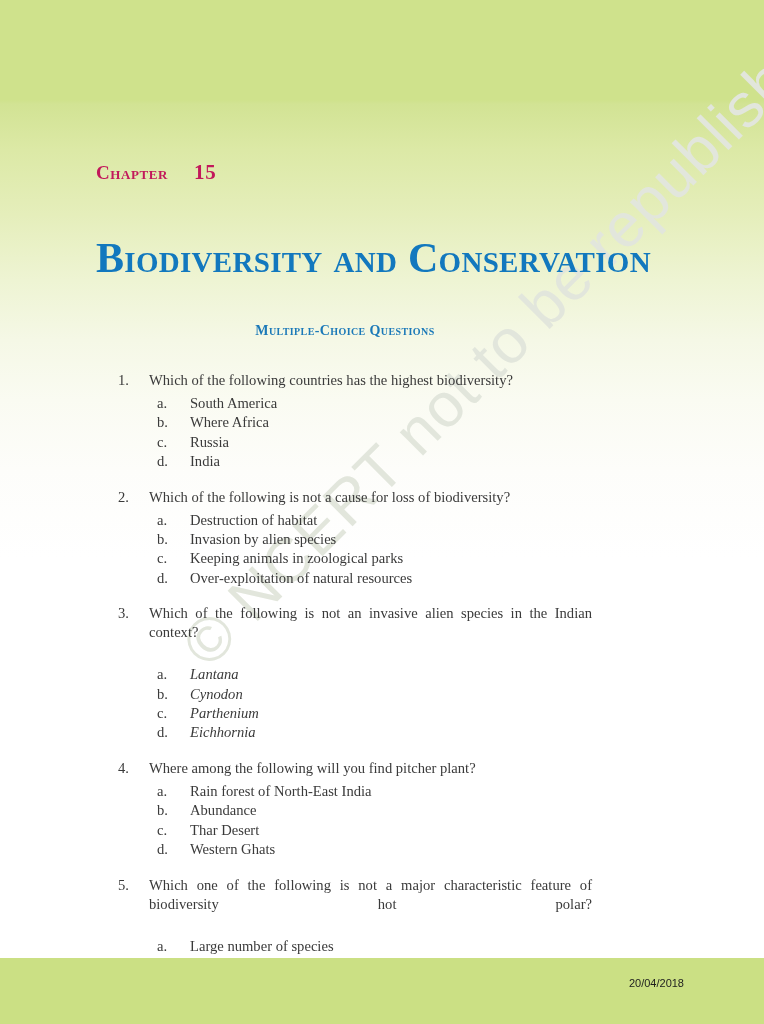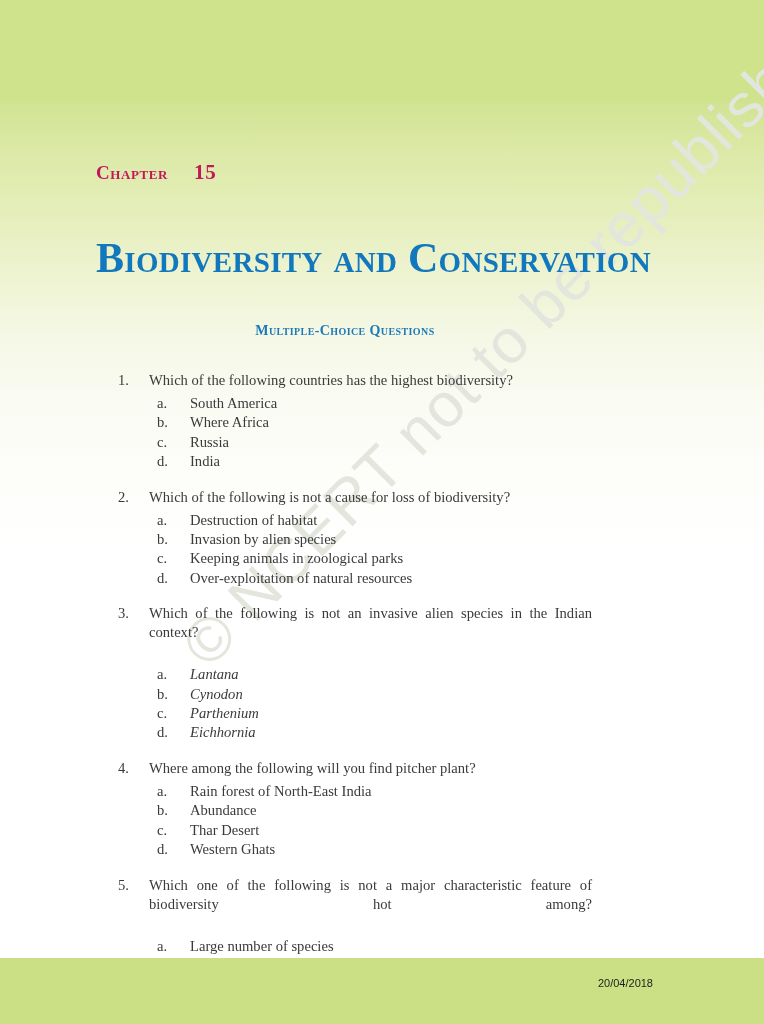--- a/index.html
+++ b/index.html
@@ -183,21 +183,21 @@
     top: 958px;
     width: 764px;
     height: 66px;
     background: #cbe084;
   }
   #footer-date {
     position: absolute;
     left: 0;
     top: 19px;
     width: 764px;
-    padding-right: 111px;
+    padding-right: 80px;
     box-sizing: border-box;
     text-align: right;
     font-family: "Liberation Sans", "DejaVu Sans", sans-serif;
     font-size: 11px;
     color: #1d1d1d;
   }
 </style>
 </head>
 <body>
 
@@ -250,21 +250,21 @@
         <div class="question-block">
           <div class="question-line"><span class="q-num">4.</span><span class="q-text">Where among the following will you find pitcher plant?</span></div>
           <div class="options">
             <div class="option-row"><span class="opt-letter">a.</span><span class="opt-text">Rain forest of North-East India</span></div>
             <div class="option-row"><span class="opt-letter">b.</span><span class="opt-text">Abundance</span></div>
             <div class="option-row"><span class="opt-letter">c.</span><span class="opt-text">Thar Desert</span></div>
             <div class="option-row"><span class="opt-letter">d.</span><span class="opt-text">Western Ghats</span></div>
           </div>
         </div>
         <div class="question-block wrap">
-          <div class="question-line"><span class="q-num">5.</span><span class="q-text">Which one of the following is not a major characteristic feature of biodiversity hot among?</span></div>
+          <div class="question-line"><span class="q-num">5.</span><span class="q-text">Which one of the following is not a major characteristic feature of biodiversity hot polar?</span></div>
           <div class="options">
             <div class="option-row"><span class="opt-letter">a.</span><span class="opt-text">Large number of species</span></div>
             <div class="option-row"><span class="opt-letter">b.</span><span class="opt-text">Abundance of endemic species</span></div>
             <div class="option-row"><span class="opt-letter">c.</span><span class="opt-text">Mostly located in the tropics</span></div>
             <div class="option-row"><span class="opt-letter">d.</span><span class="opt-text">Mostly located in the polar regions</span></div>
           </div>
         </div>
       </div>
 
   </div>

